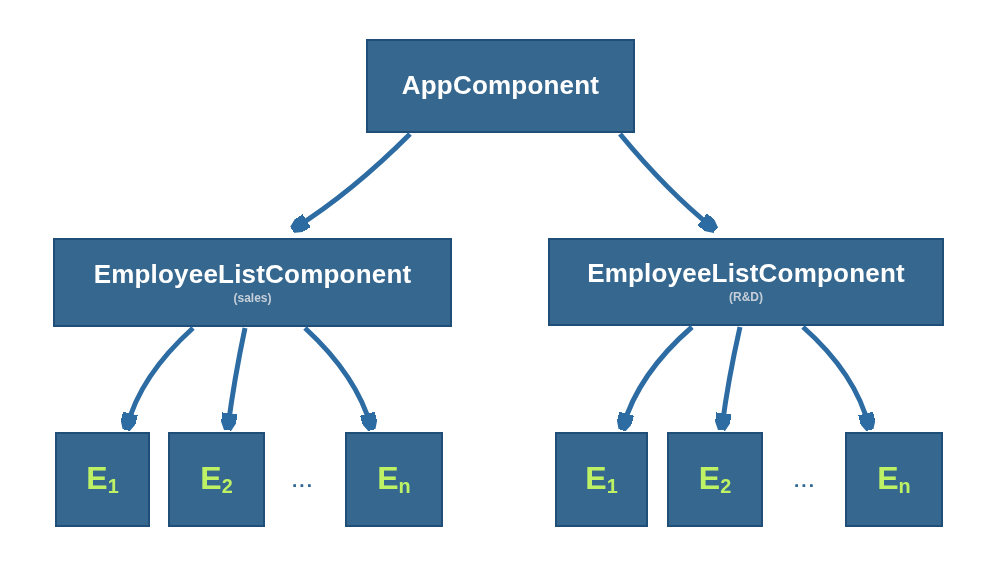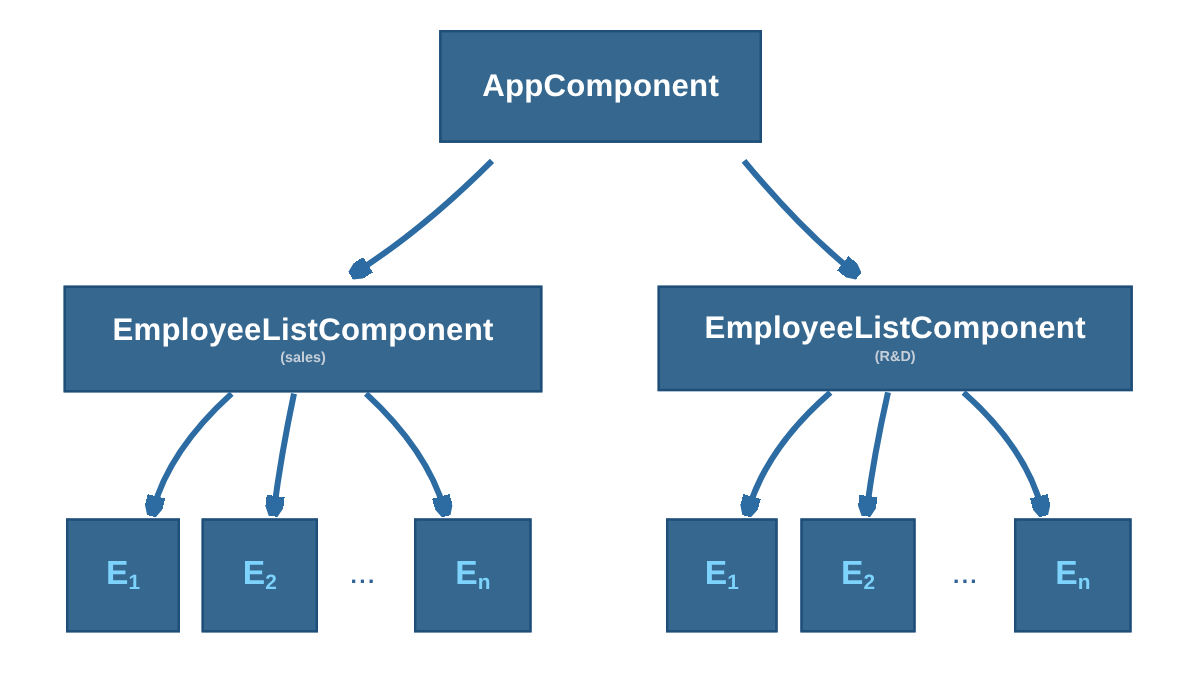--- a/index.html
+++ b/index.html
@@ -43,23 +43,23 @@
   .leaf {
     position: absolute;
     box-sizing: border-box;
     background: #35678f;
     border: 2px solid #1f4e79;
     display: flex;
     align-items: center;
     justify-content: center;
   }
   .leaf .e-label {
-    color: #7dd3fc;
+    color: #bef264;
     font-weight: bold;
-    font-size: 28px;
+    font-size: 32px;
     line-height: 1;
   }
   .leaf .e-sub {
     font-size: 0.62em;
     vertical-align: -0.22em;
   }
   .ellipsis {
     position: absolute;
     color: #2e6496;
     font-weight: bold;
@@ -80,21 +80,21 @@
     fill: none;
     stroke: #2d6ca3;
     stroke-width: 5;
   }
 </style>
 </head>
 <body>
 
 <div class="canvas">
 
-  <div class="node" style="left:366px; top:25px; width:269px; height:94px;">
+  <div class="node" style="left:366px; top:39px; width:269px; height:94px;">
     <div class="title">AppComponent</div>
   </div>
 
   <div class="node" style="left:53px; top:238px; width:399px; height:89px;">
     <div class="title">EmployeeListComponent</div>
     <div class="subtitle">(sales)</div>
   </div>
 
   <div class="node" style="left:548px; top:238px; width:396px; height:88px;">
     <div class="title">EmployeeListComponent</div>

